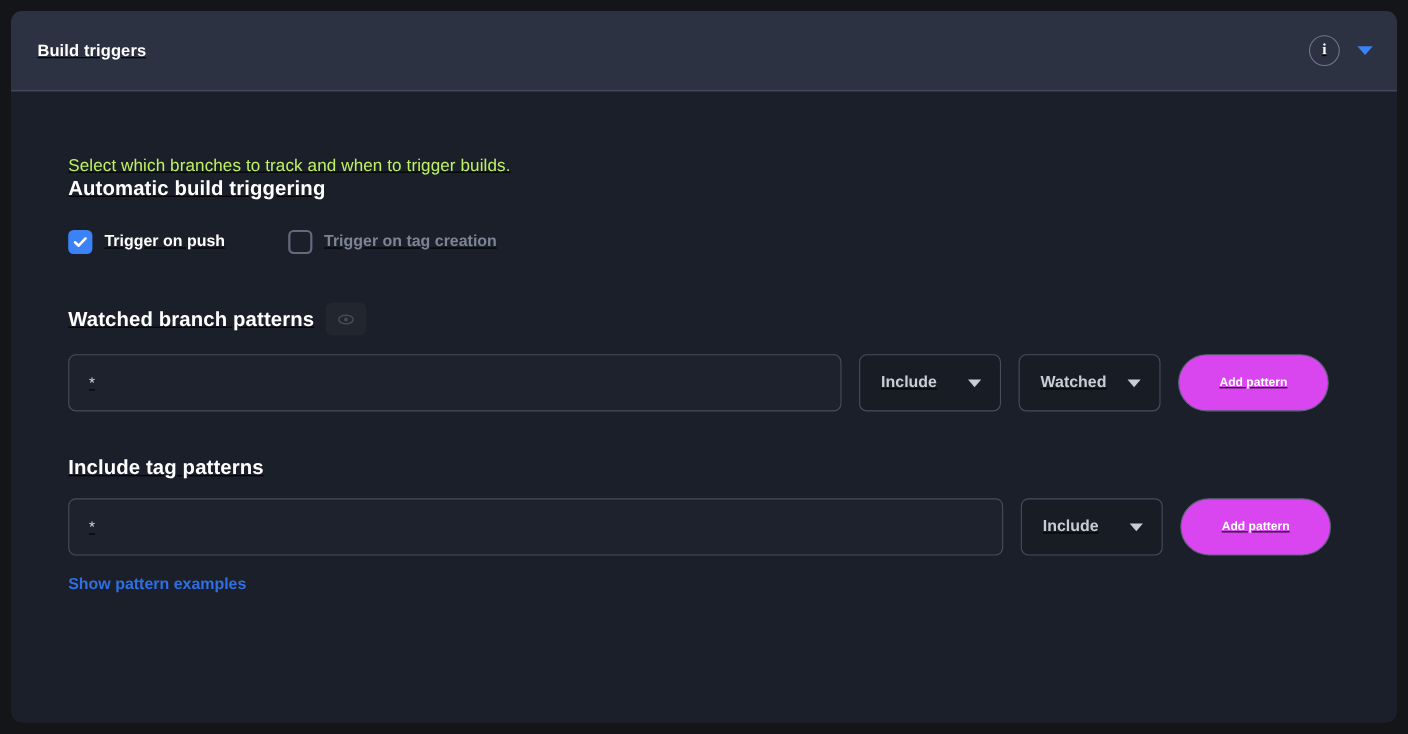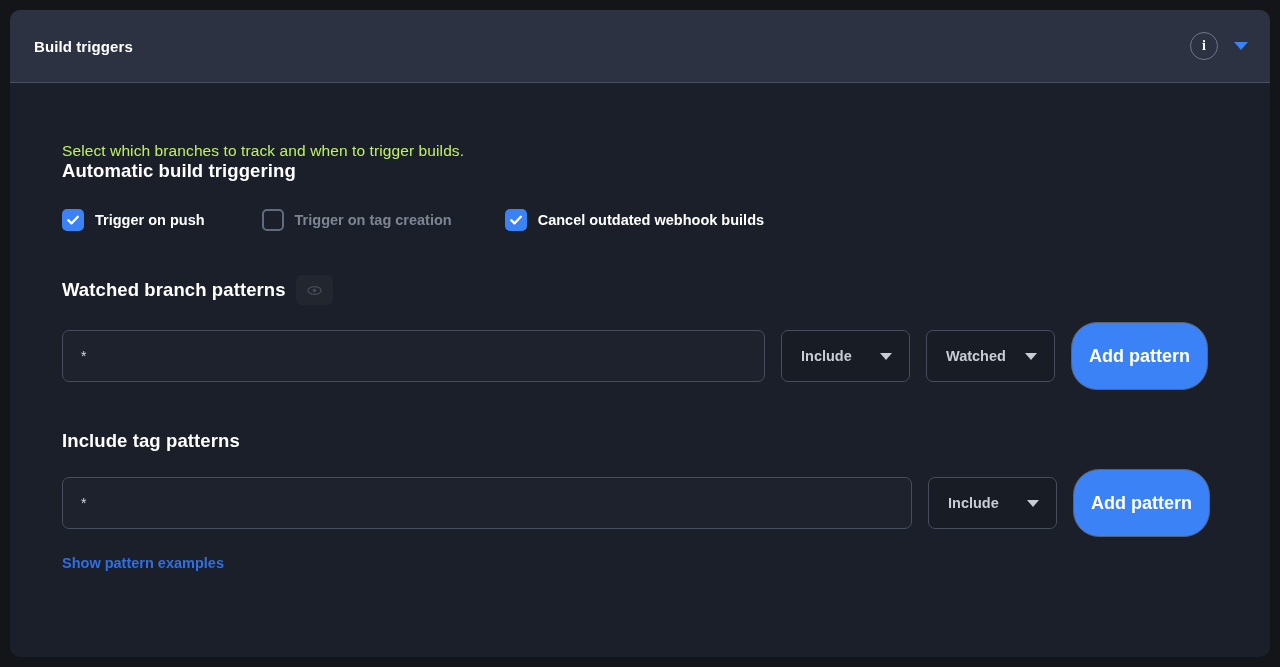--- a/index.html
+++ b/index.html
@@ -15,20 +15,21 @@
   
   .card {
     position: absolute;
     left: 10px;
     top: 10px;
     width: 1260px;
     height: 647px;
     background: #1b1f29;
     border-radius: 10px;
     overflow: hidden;
+    text-decoration: underline;
   }
 
   
   .card-header {
     position: relative;
     height: 73px;
     background: #2c3242;
     border-bottom: 1px solid #484f61;
     display: flex;
     align-items: center;
@@ -177,27 +178,27 @@
   .caret-down {
     width: 0; height: 0;
     border-left: 6px solid transparent;
     border-right: 6px solid transparent;
     border-top: 7px solid #c7ccd6;
     flex: none;
     margin-left: 8px;
   }
 
   .pill-button {
-    height: 68px;
+    height: 52px;
     width: 137px;
-    background: #3b82f6;
+    background: #d946ef;
     border: 1px solid #5a6274;
     border-radius: 26px;
     color: #ffffff;
-    font-size: 18px;
+    font-size: 11px;
     font-weight: bold;
     font-family: "Liberation Sans", sans-serif;
     cursor: pointer;
   }
 
   .link {
     display: inline-block;
     margin-top: 18px;
     color: #2f6fe4;
     font-size: 14.5px;
@@ -239,28 +240,20 @@
           </span>
           <span class="cb-label">Trigger on push</span>
         </label>
 
 
         <label class="checkbox-item is-disabled" style="margin-right:53px;">
           <span class="cb unchecked"></span>
           <span class="cb-label">Trigger on tag creation</span>
         </label>
 
-        <label class="checkbox-item">
-          <span class="cb checked">
-            <svg width="14" height="14" viewBox="0 0 14 14" aria-hidden="true">
-              <path d="M2.2 7.2 L5.5 10.4 L11.8 3.8" fill="none" stroke="#ffffff" stroke-width="2.3" stroke-linecap="round" stroke-linejoin="round"></path>
-            </svg>
-          </span>
-          <span class="cb-label">Cancel outdated webhook builds</span>
-        </label>
 
       </div>
     </div>
 
     <div class="mt-branch">
       <div class="heading-row">
         <div class="section-heading">Watched branch patterns</div>
         <div class="eye-badge">
           <svg width="15" height="11" viewBox="0 0 16 11" aria-hidden="true">
             <ellipse cx="8" cy="5.5" rx="7" ry="4.2" fill="none" stroke="#454b59" stroke-width="1.4"></ellipse>

